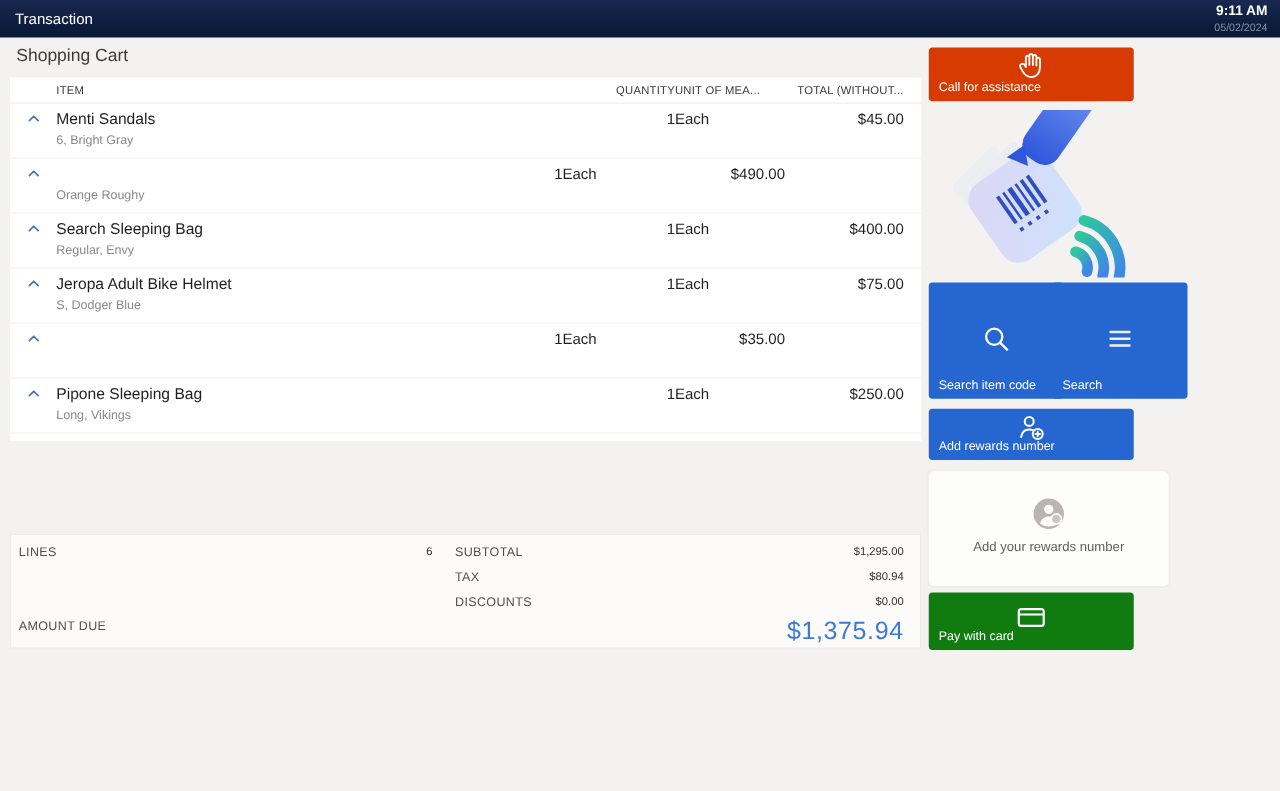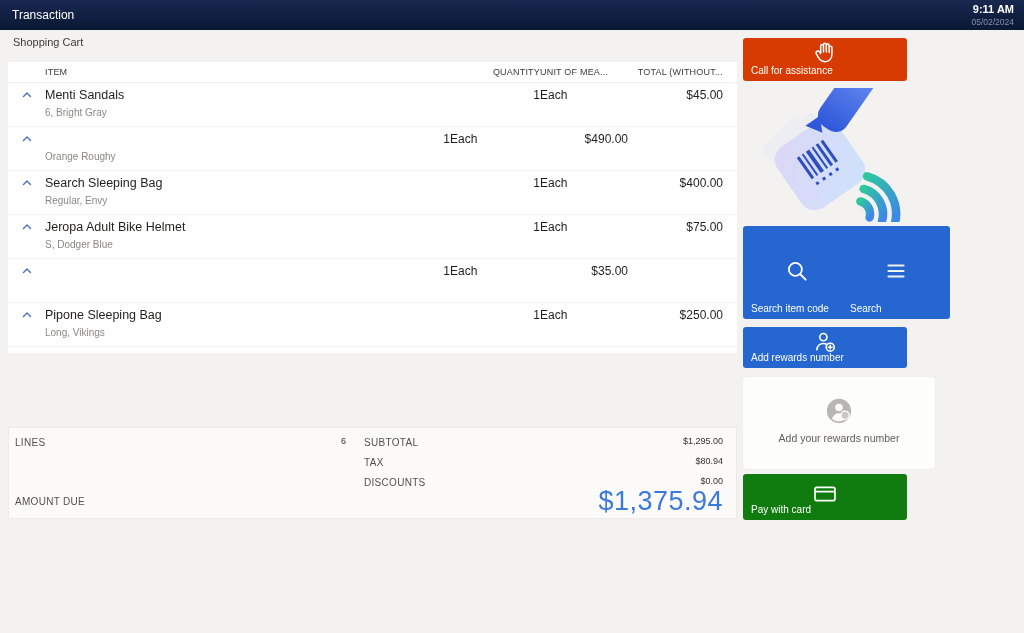--- a/index.html
+++ b/index.html
@@ -14,21 +14,21 @@
     position:absolute;left:0;top:0;right:0;height:30px;
     background:linear-gradient(#18284f, var(--topbar-bg,#0a1834));
     color:#fff;display:flex;align-items:center;justify-content:space-between;
     padding:0 10px 0 12px;box-sizing:border-box;
   }
   .topbar-title{font-size:12px;}
   .clock{text-align:right;line-height:1.2;}
   .clock-time{font-size:11px;font-weight:bold;}
   .clock-date{font-size:8.5px;color:#8691ad;}
 
-  .page-title{position:absolute;left:13px;top:36px;font-size:11px;color:#3b3a39;}
+  .page-title{position:absolute;left:13px;top:36px;font-size:14px;color:#3b3a39;}
 
   
   .cart{position:absolute;left:8px;top:62px;width:729px;height:291px;background:#fff;}
   .grid{
     display:grid;grid-template-columns:37px 1fr 90px 88px 95px;
     padding-right:14px;box-sizing:border-box;
   }
   .cart-header{height:21px;align-items:center;font-size:9px;color:#3b3a39;
     letter-spacing:.2px;border-bottom:1px solid #f0efed;}
   .col-qty{text-align:right;}
@@ -39,21 +39,21 @@
   .item-name{font-size:12.5px;color:#201f1e;}
   .item-variant{grid-column:2;grid-row:2;font-size:10px;color:#8a8886;align-self:start;}
   .cell{font-size:12px;color:#201f1e;}
 
   
   .summary{position:absolute;left:8px;top:427px;width:729px;height:92px;
     background:#fcfbfa;border:1px solid #edebe9;box-sizing:border-box;}
   .sum-label{position:absolute;font-size:10px;color:#51504e;letter-spacing:.3px;}
   .sum-value{position:absolute;font-size:9px;color:#323130;text-align:right;}
   .amount-label{left:6px;bottom:11px;}
-  .amount-value{position:absolute;right:13px;bottom:1px;font-size:27px;font-weight:300;
+  .amount-value{position:absolute;right:13px;bottom:1px;font-size:20px;font-weight:300;
     color:var(--amount-due,#3b79dd);letter-spacing:.5px;}
 
   
   .btn{position:absolute;left:743px;width:164px;border-radius:3px;color:#fff;
     box-sizing:border-box;cursor:pointer;border:none;}
   .btn-label{position:absolute;left:8px;bottom:5px;font-size:10px;color:#fff;white-space:nowrap;}
   .btn-icon{position:absolute;left:50%;transform:translateX(-50%);}
   .btn-assist{top:38px;height:43px;background:var(--accent-orange,#d83b01);}
   .btn-assist .btn-icon{top:2px;}
   .btn-square{top:226px;width:108px;height:93px;background:var(--accent-blue,#2566d0);}

